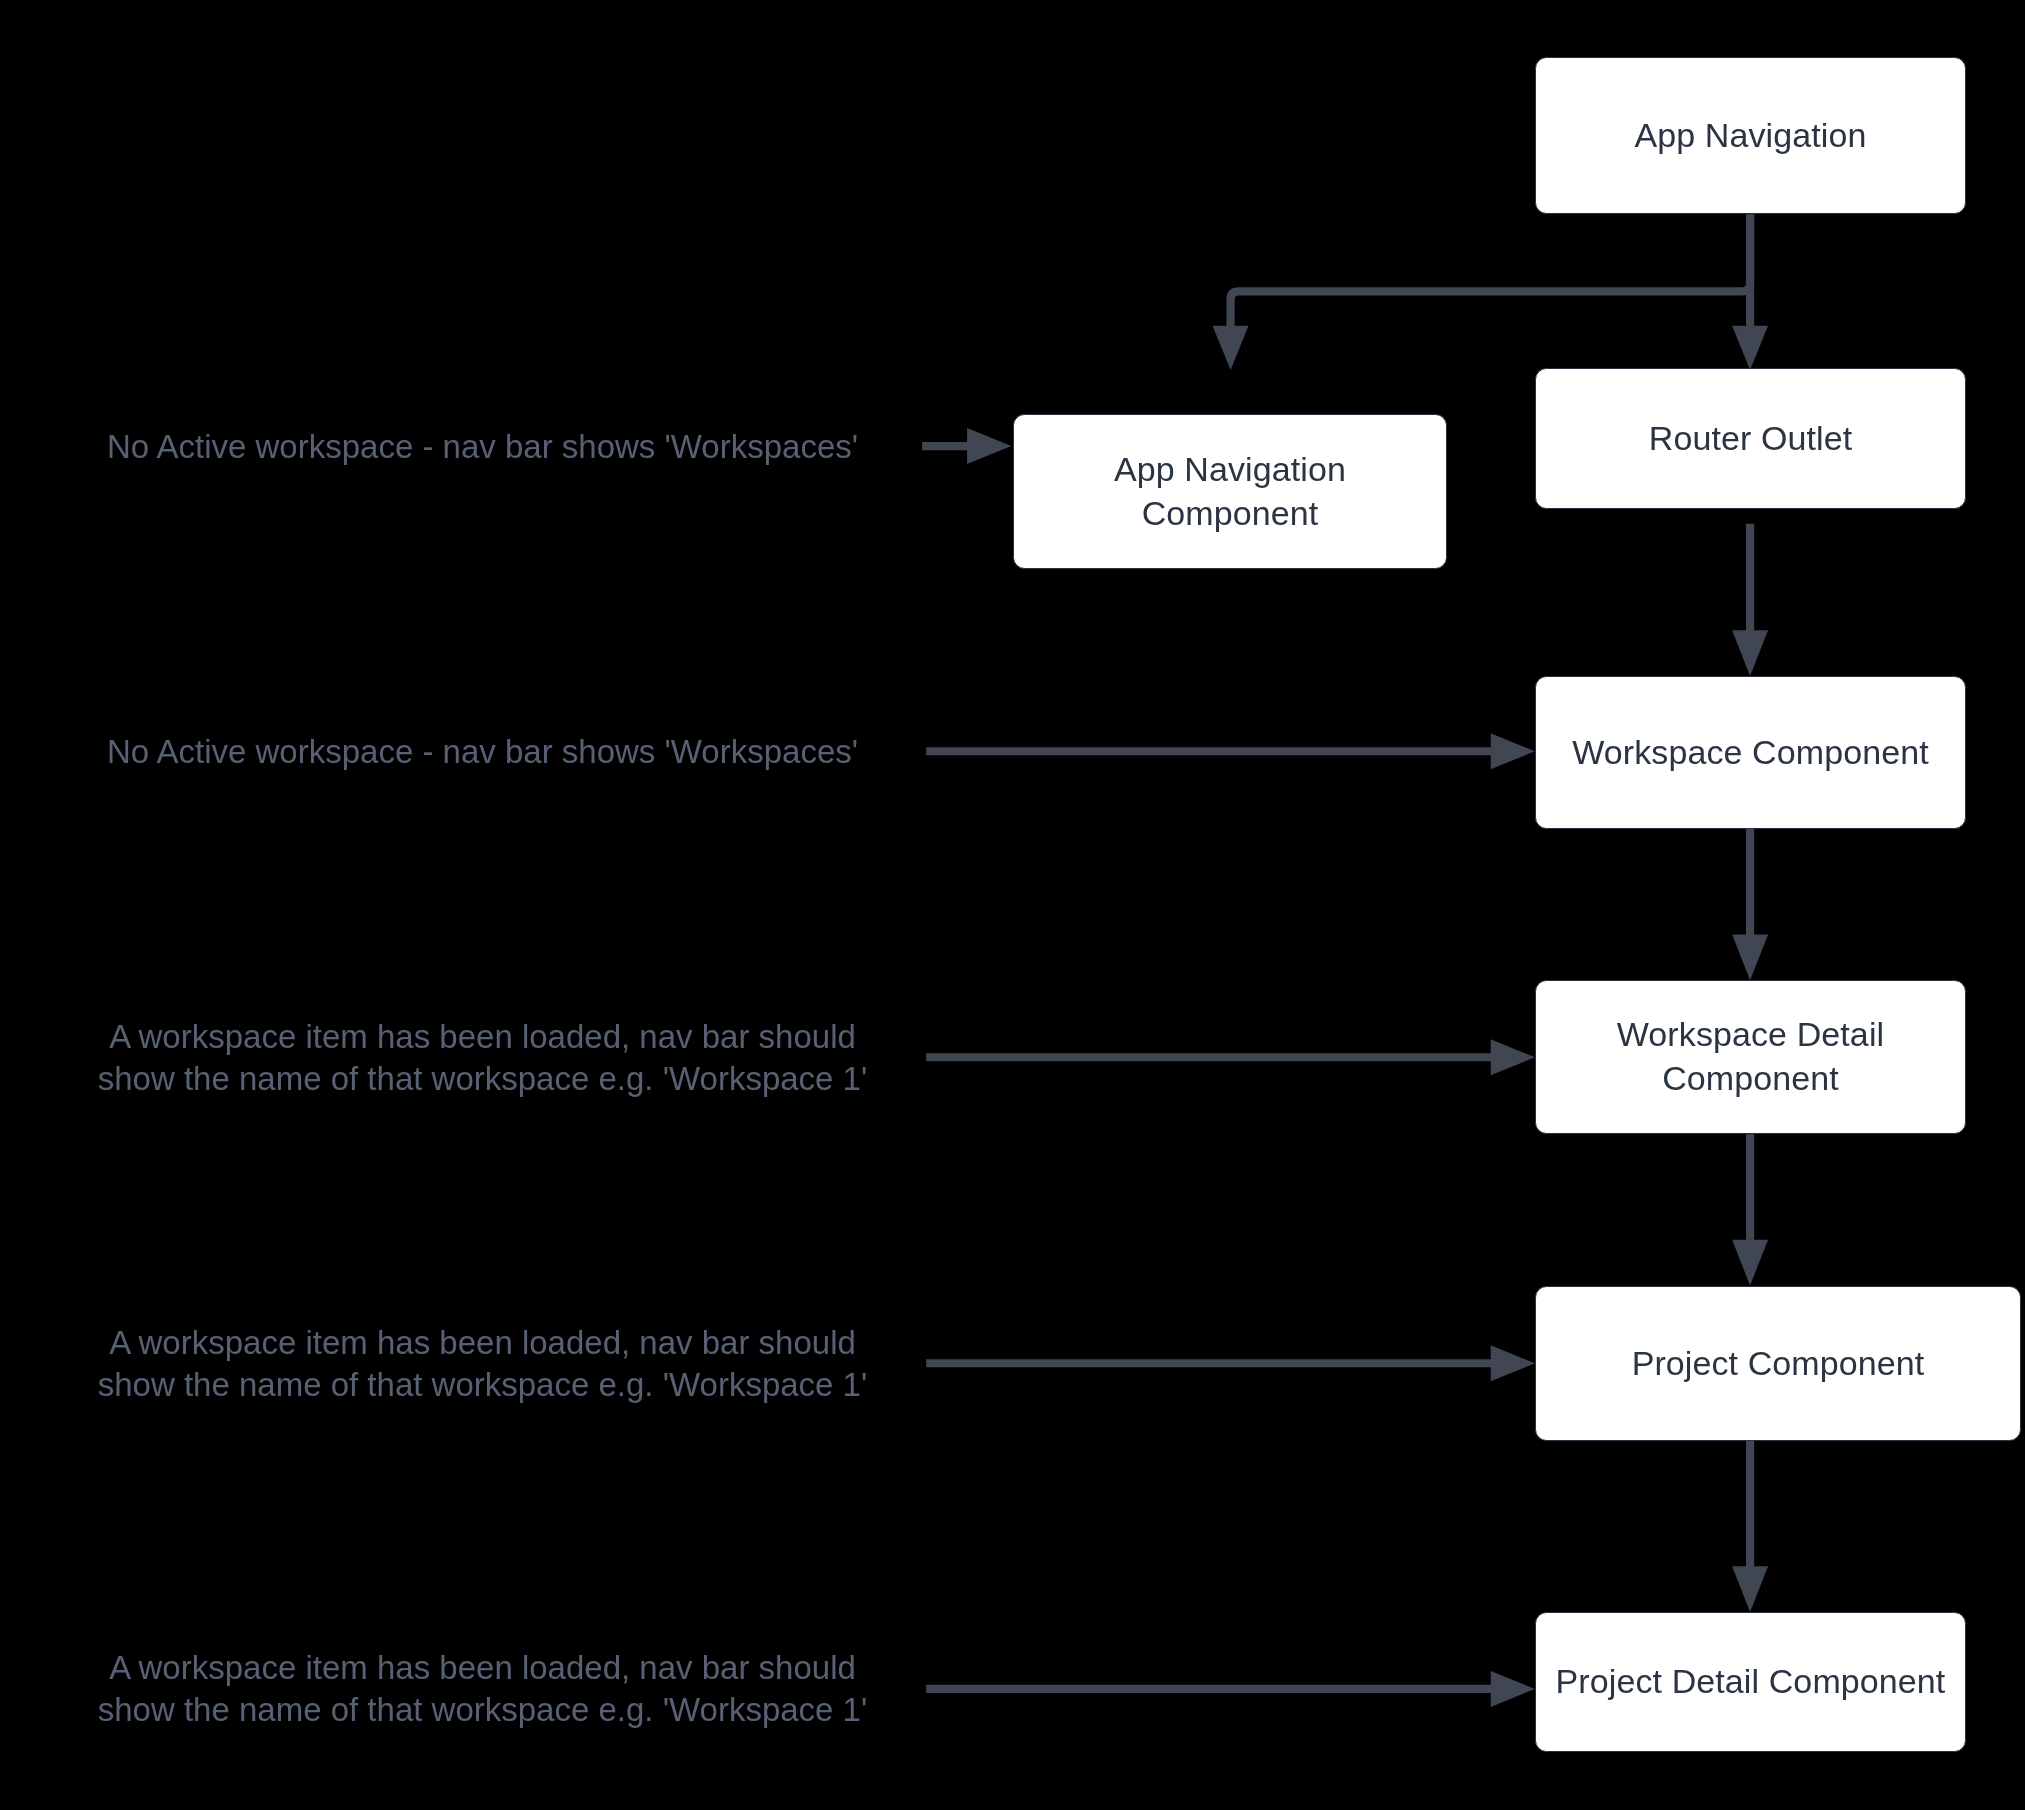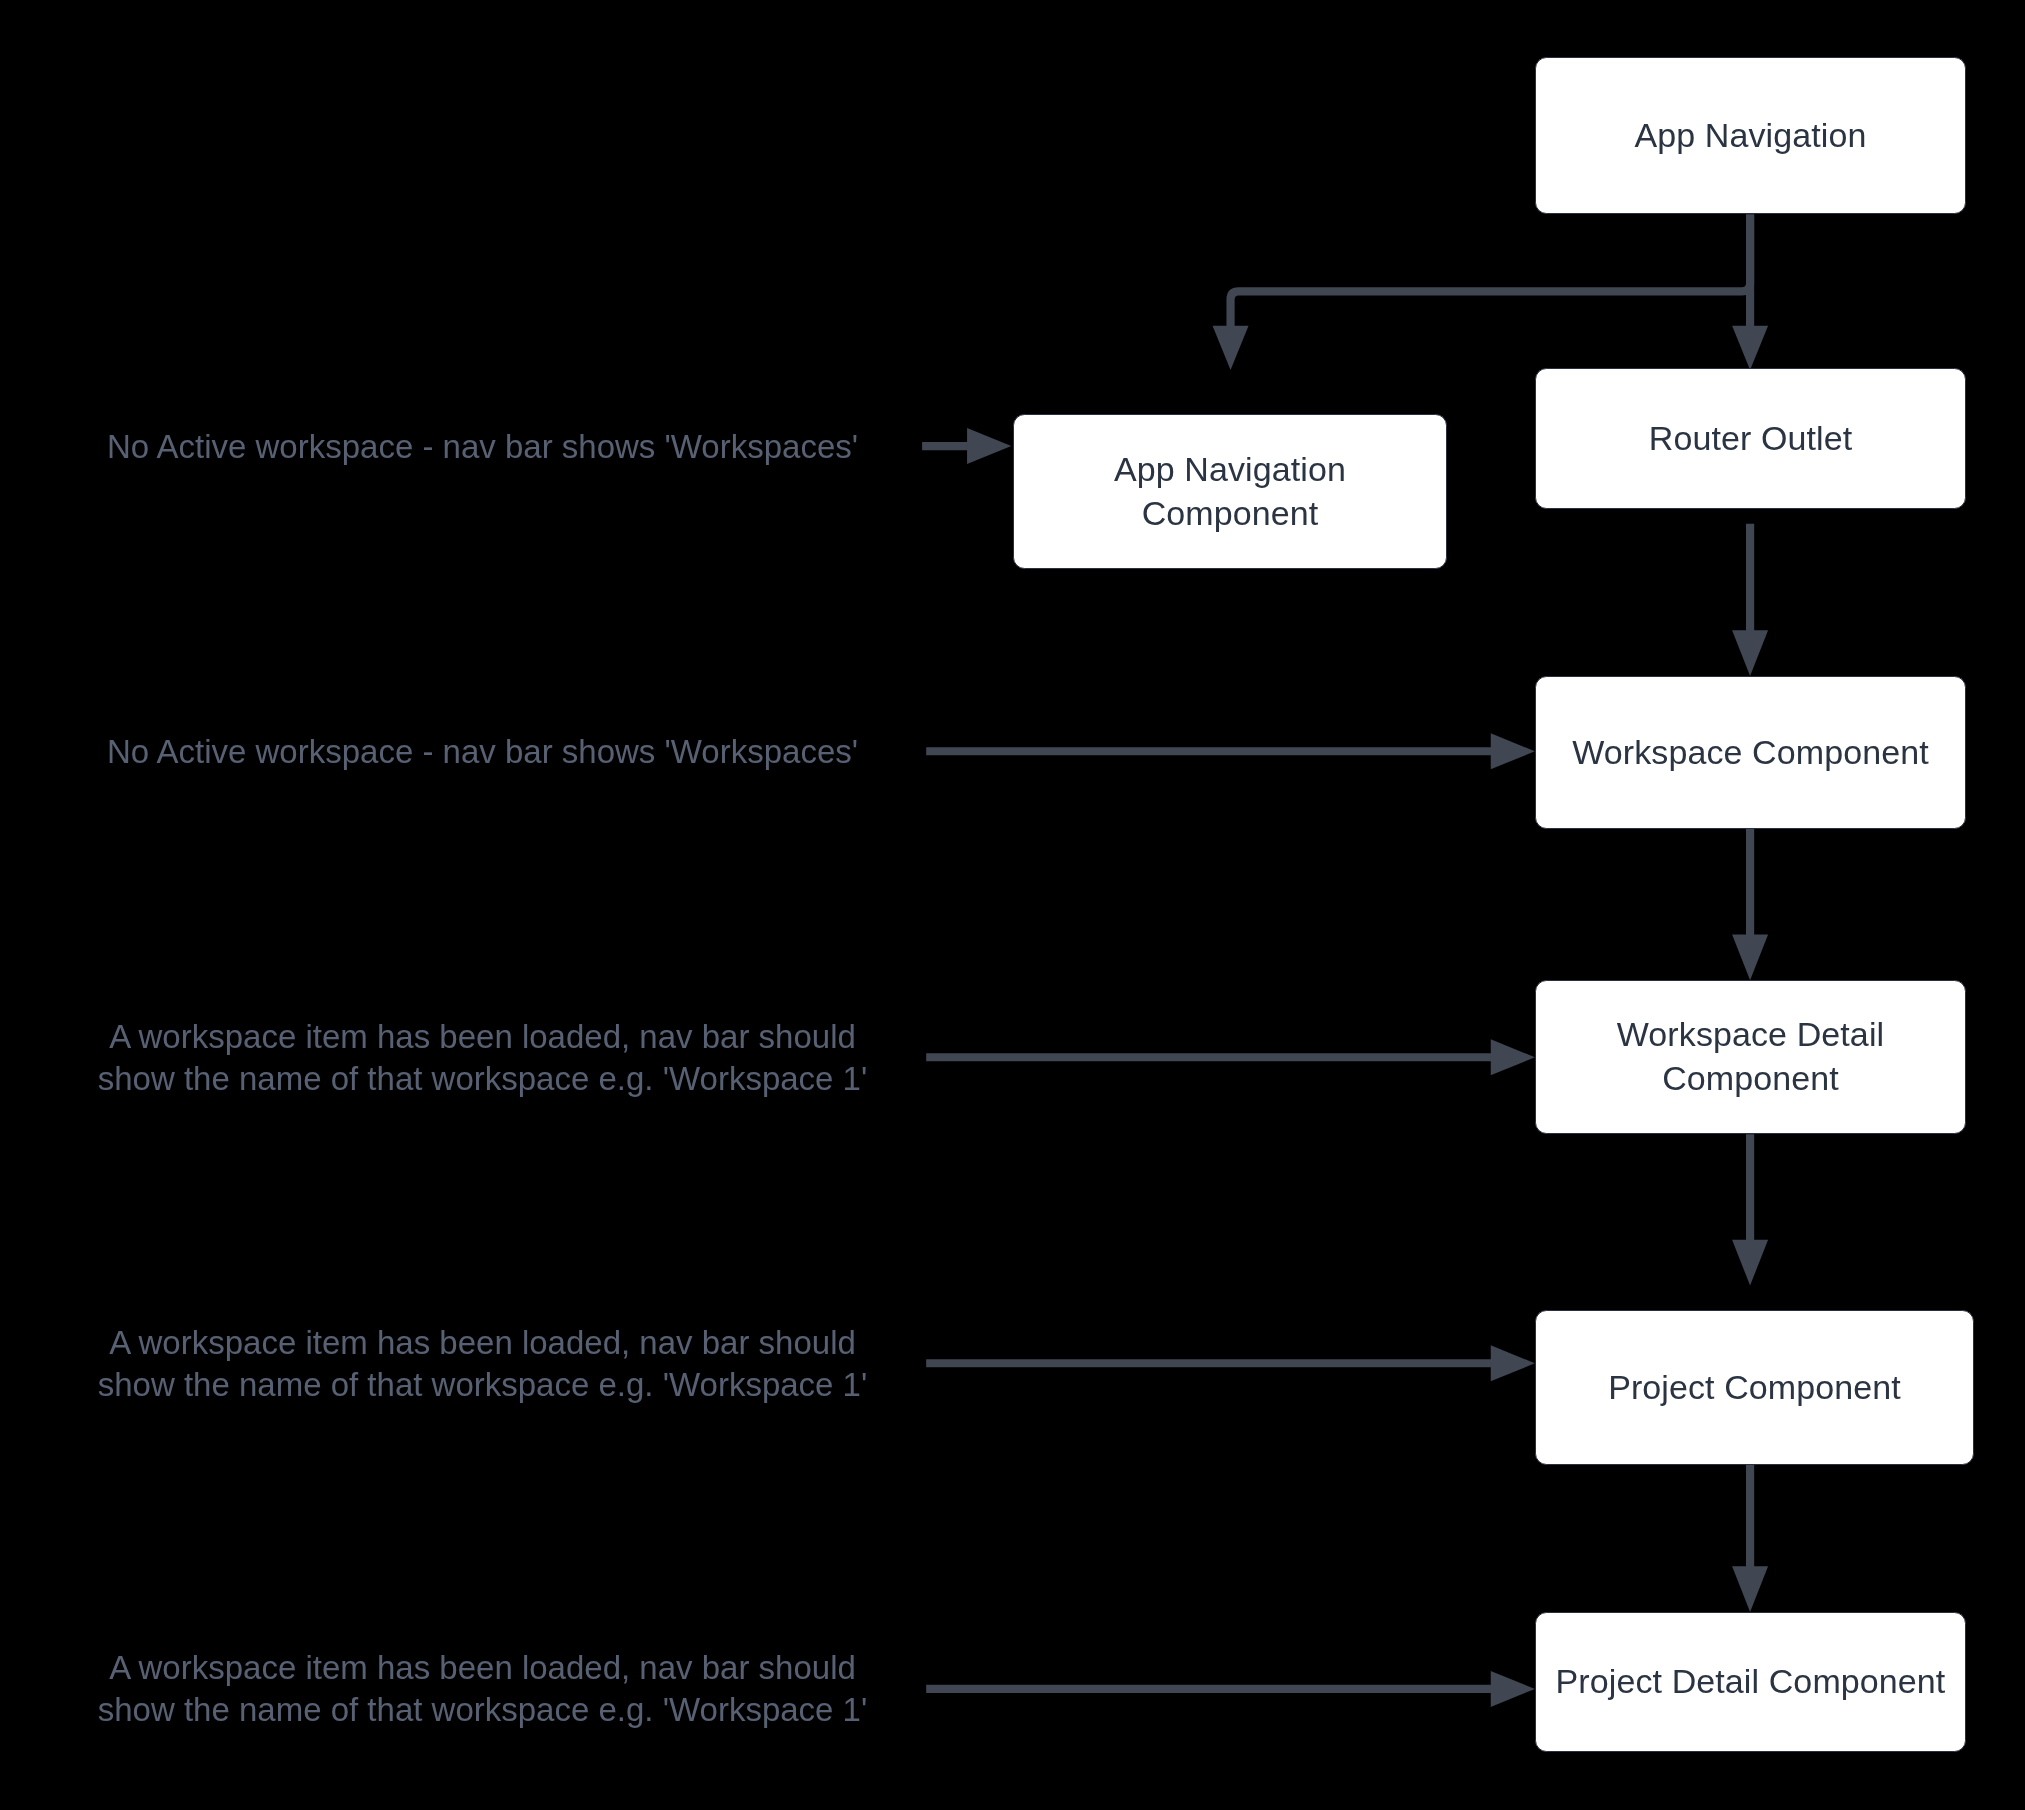--- a/index.html
+++ b/index.html
@@ -139,21 +139,21 @@
     <span>Workspace Component</span>
   </div>
 
   <div class="node" style="left:1535px; top:980px; width:431px; height:154px;">
     <div>
       <span>Workspace Detail</span>
       <span>Component</span>
     </div>
   </div>
 
-  <div class="node" style="left:1535px; top:1286px; width:439px; height:155px;margin-top:24px;">
+  <div class="node" style="left:1535px; top:1286px; width:486px; height:155px;">
     <span>Project Component</span>
   </div>
 
   <div class="node" style="left:1535px; top:1612px; width:431px; height:140px;">
     <span>Project Detail Component</span>
   </div>
 
   <div class="note" style="left:65px; top:426px; width:835px;">No Active workspace - nav bar shows 'Workspaces'</div>
 
   <div class="note" style="left:65px; top:731px; width:835px;">No Active workspace - nav bar shows 'Workspaces'</div>

